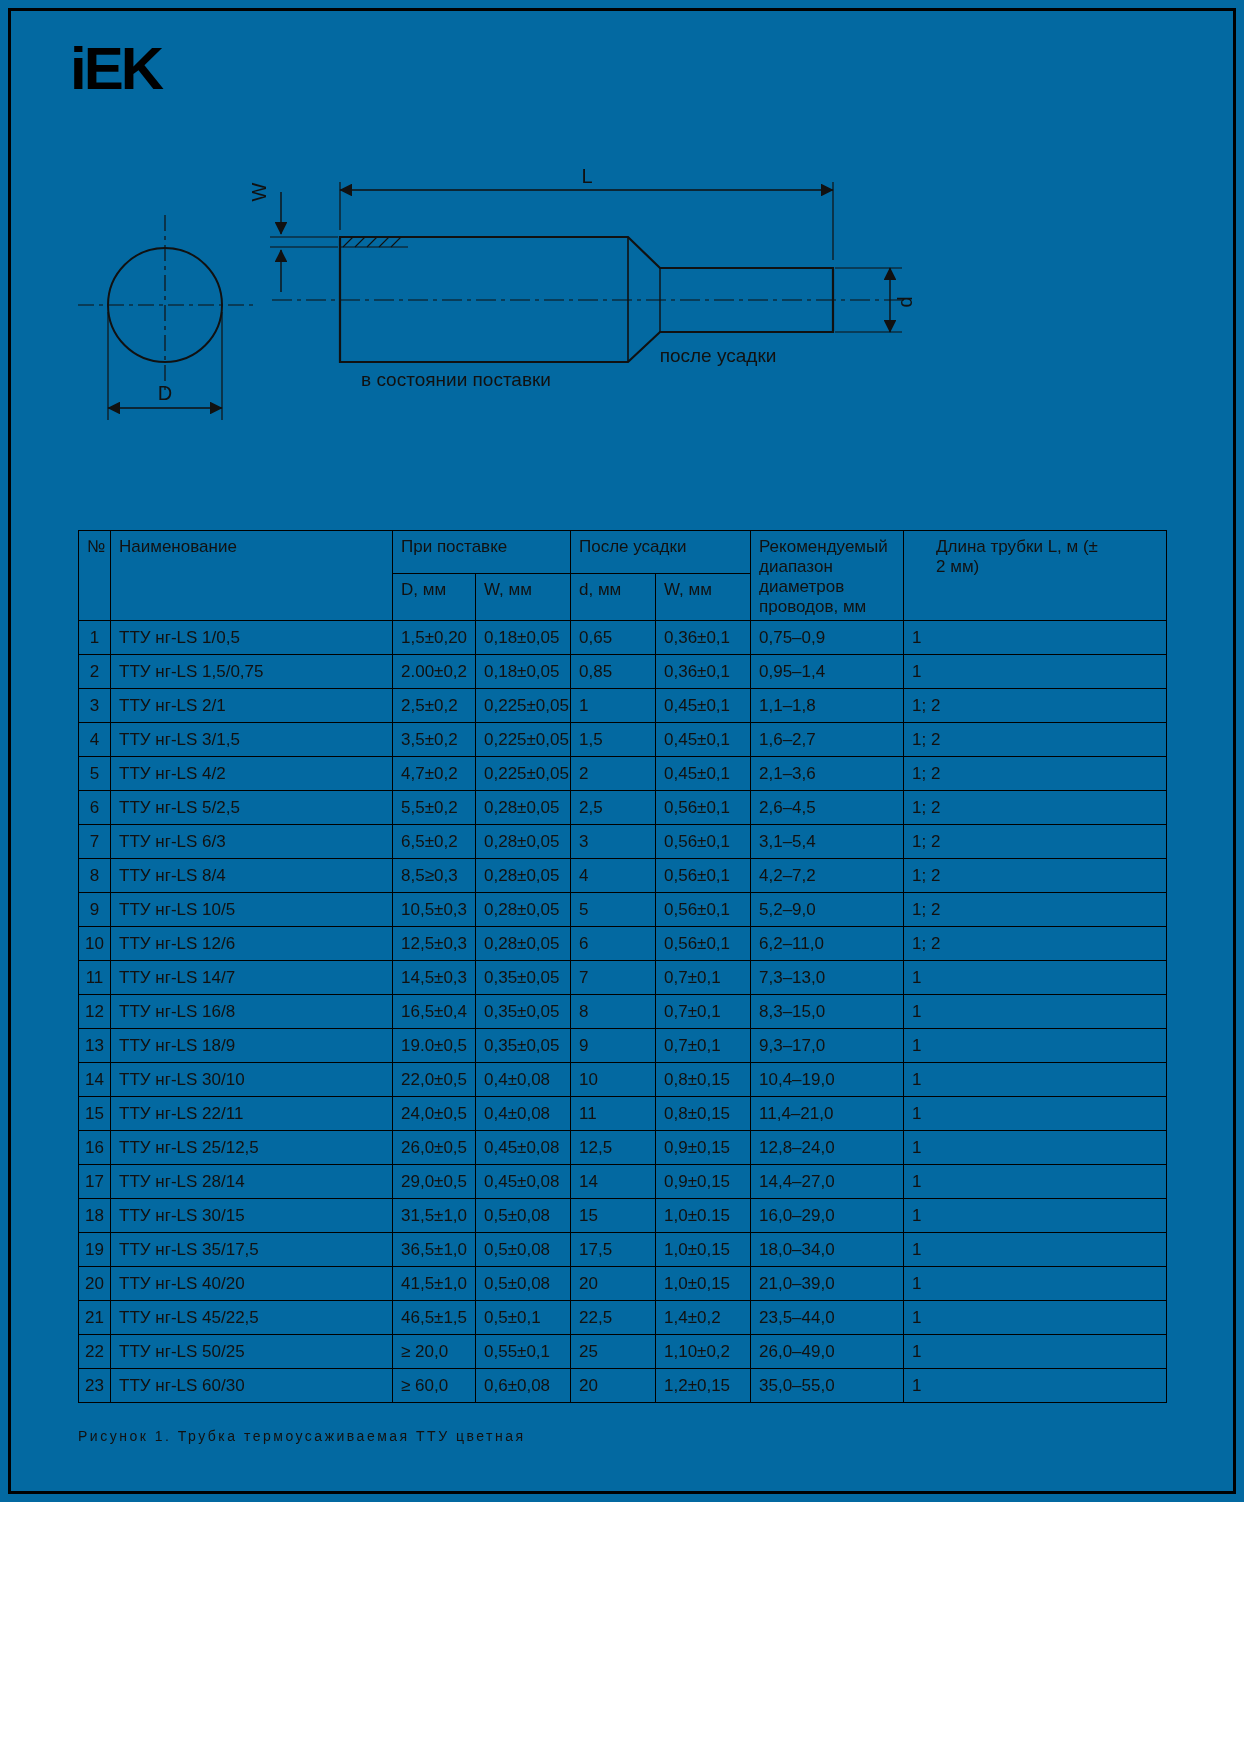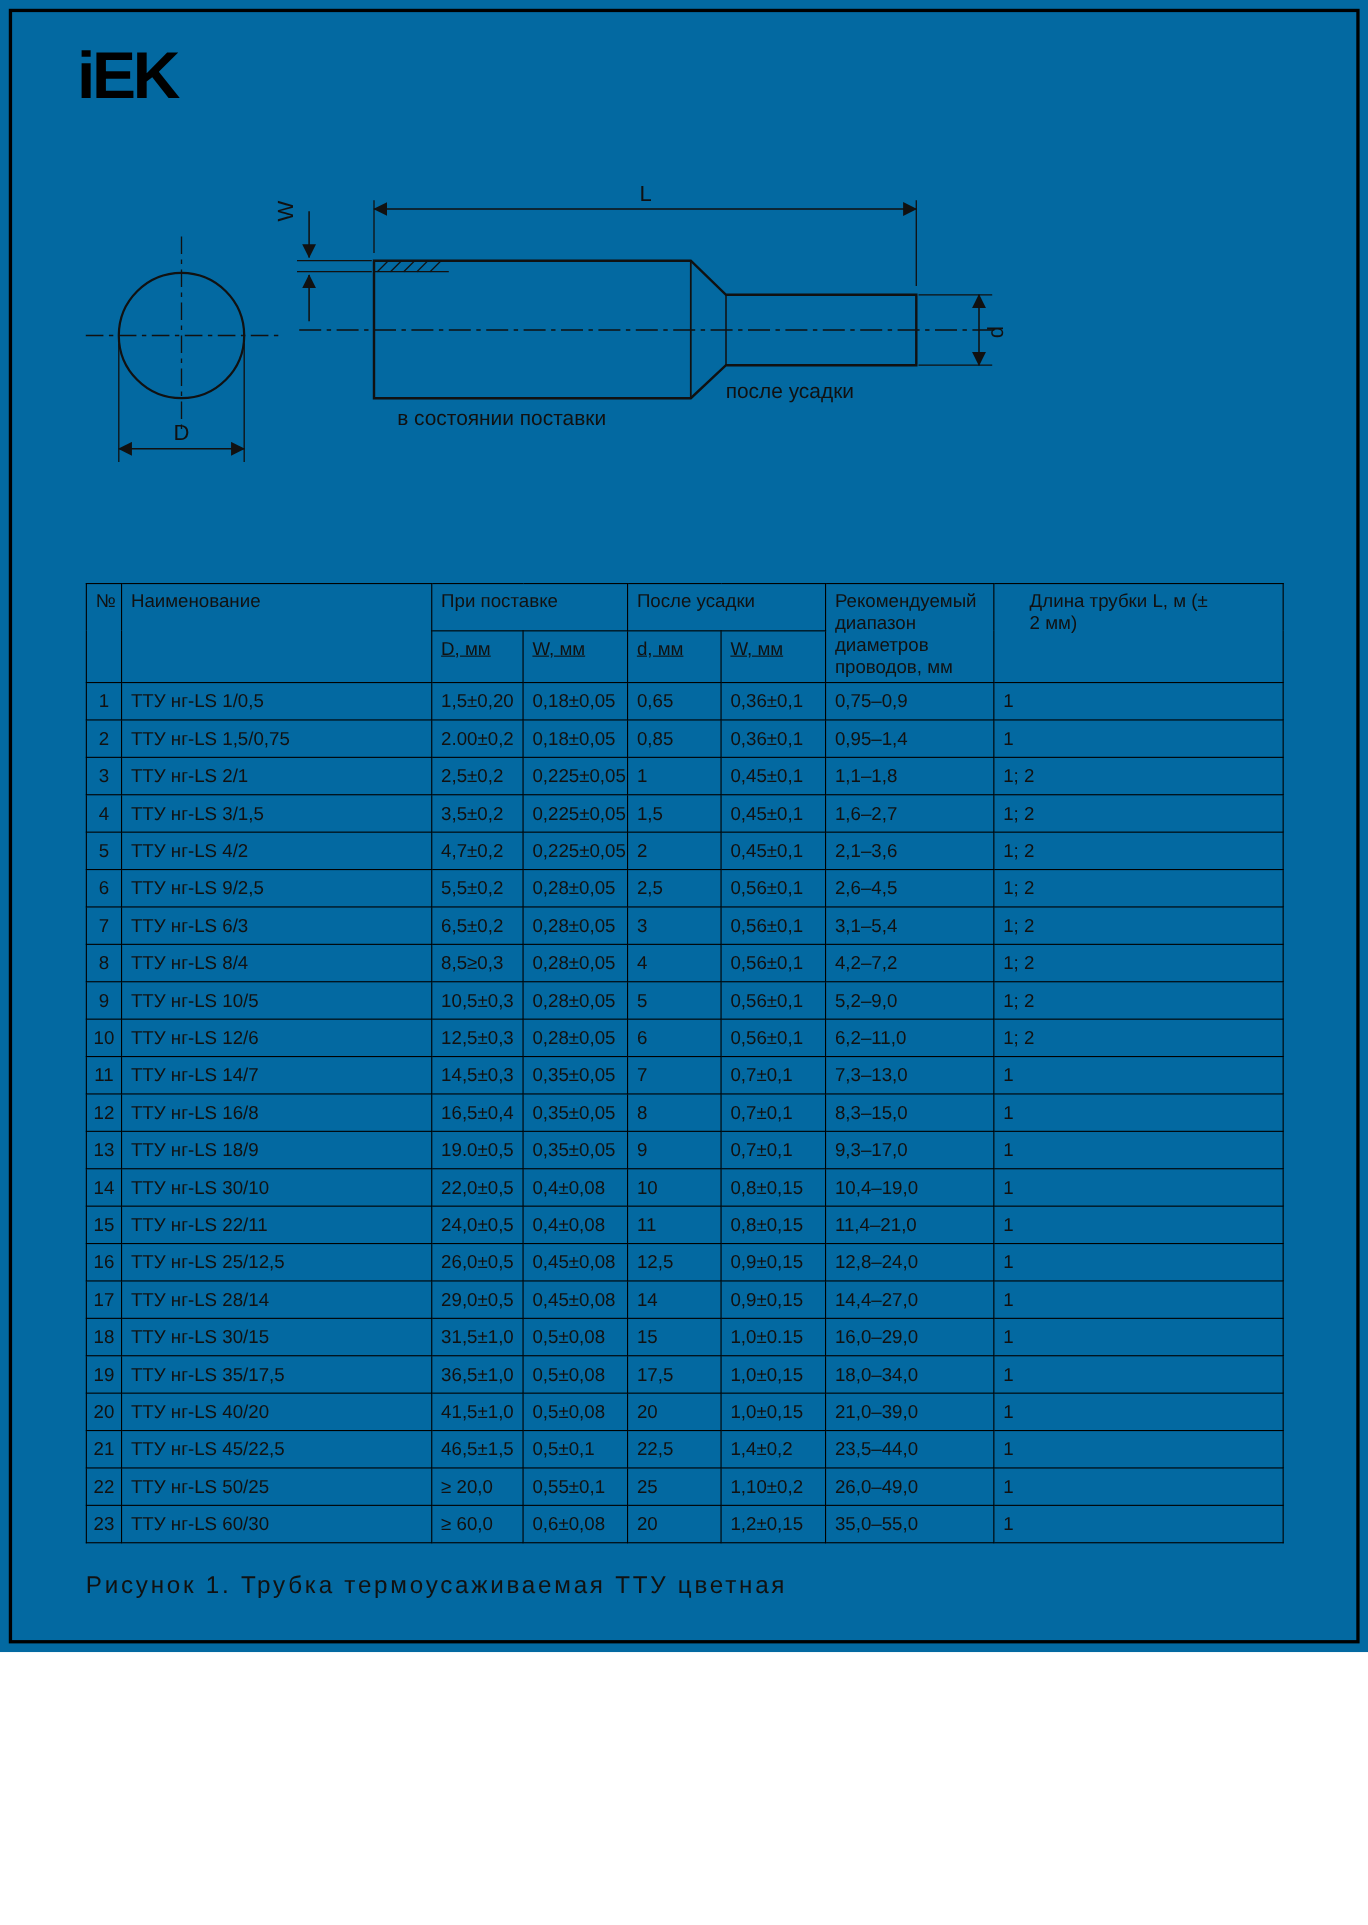--- a/index.html
+++ b/index.html
@@ -11,26 +11,26 @@
   .diagram { position: absolute; left: 60px; top: 140px; }
   .diagram text { font-family: "Liberation Sans", sans-serif; fill: #111; }
   .dim-label { font-size: 20px; }
   .part-label { font-size: 19px; }
 
   .tbl-wrap { position: absolute; left: 78px; top: 530px; }
   table { border-collapse: collapse; table-layout: fixed; width: 1088px; }
   th, td { border: 1.5px solid #000; font-size: 17px; text-align: left; padding: 3px 8px; color: #111; overflow: hidden; }
   th { font-weight: normal; vertical-align: top; padding-top: 6px; }
   thead tr:first-child th { height: 34px; }
-  thead tr:last-child th { height: 38px; text-decoration: underline; }
+  thead tr:last-child th { height: 38px; }
   tbody td { height: 34px; vertical-align: middle; font-weight: normal; }
   td.num { text-align: center; padding-left: 2px; padding-right: 2px; }
   .wrap-narrow { display: inline-block; max-width: 175px; margin-left: 24px; }
 
-  .caption { position: absolute; left: 78px; top: 1428px; font-size: 22px; letter-spacing: 2.5px; color: #111; }
+  .caption { position: absolute; left: 78px; top: 1428px; font-size: 14px; letter-spacing: 2.5px; color: #111; }
 </style>
 </head>
 <body>
 
 <div class="page">
   <div class="frame"></div>
 
   <div class="logo">iEK</div>
 
   <svg class="diagram" width="950" height="330" viewBox="0 0 950 330">
@@ -169,21 +169,21 @@
             <td>ТТУ нг-LS 4/2</td>
             <td>4,7±0,2</td>
             <td>0,225±0,05</td>
             <td>2</td>
             <td>0,45±0,1</td>
             <td>2,1–3,6</td>
             <td>1; 2</td>
           </tr>
           <tr>
             <td class="num">6</td>
-            <td>ТТУ нг-LS 9/2,5</td>
+            <td>ТТУ нг-LS 5/2,5</td>
             <td>5,5±0,2</td>
             <td>0,28±0,05</td>
             <td>2,5</td>
             <td>0,56±0,1</td>
             <td>2,6–4,5</td>
             <td>1; 2</td>
           </tr>
           <tr>
             <td class="num">7</td>
             <td>ТТУ нг-LS 6/3</td>

